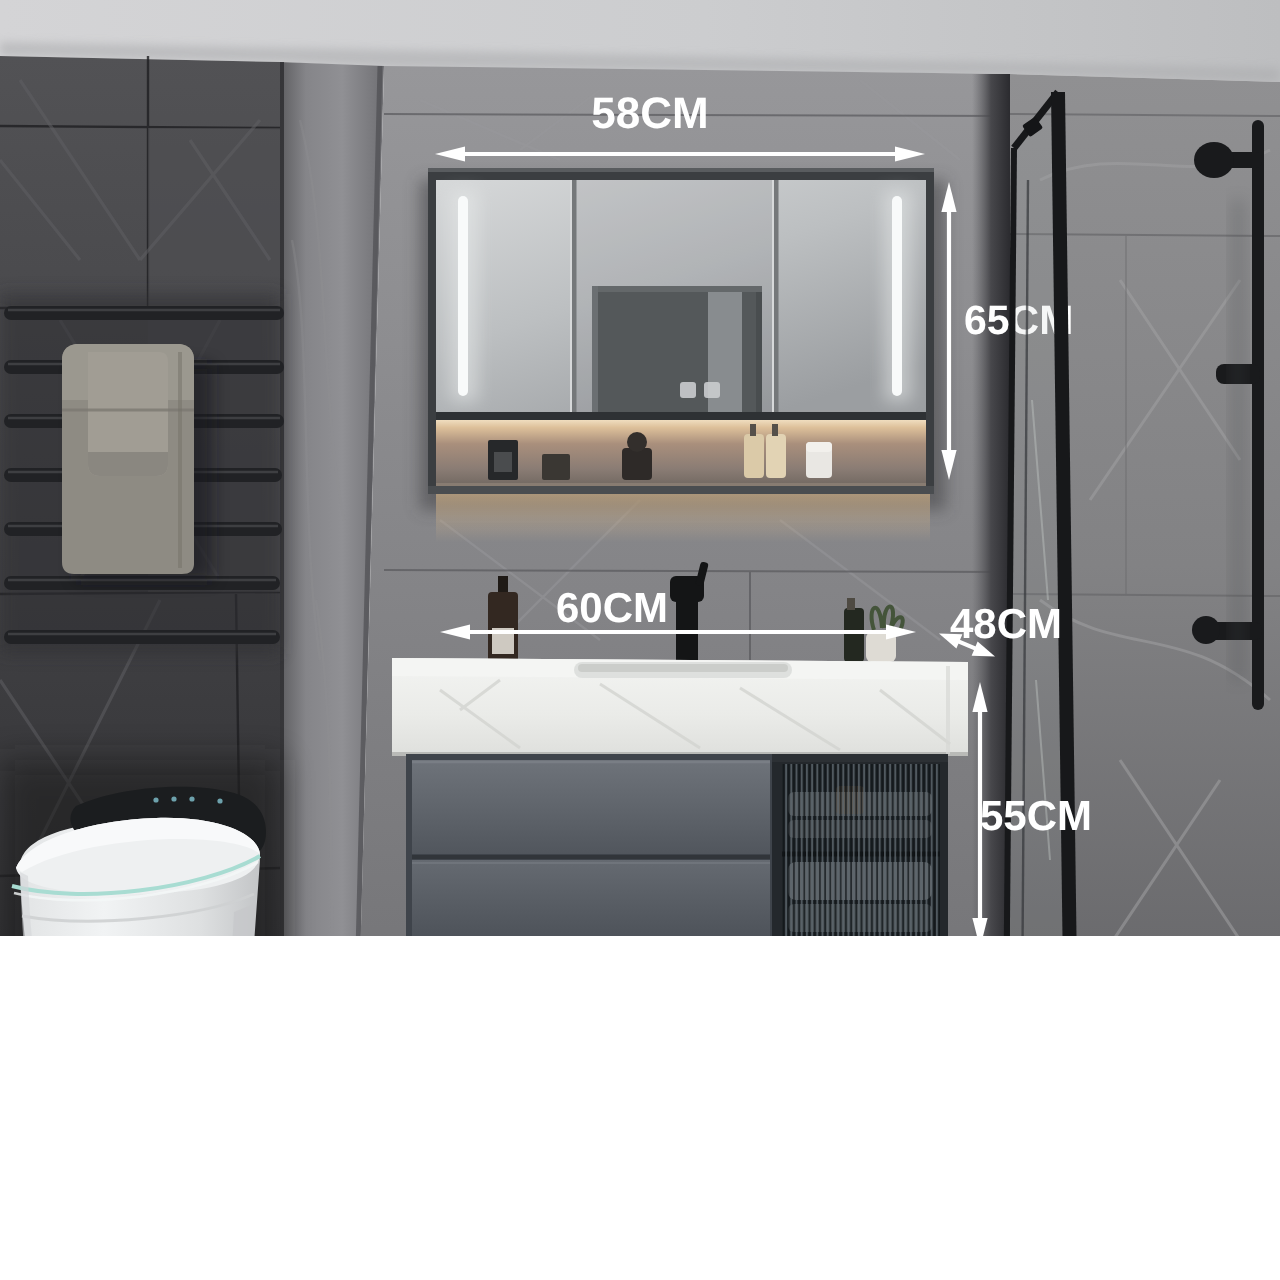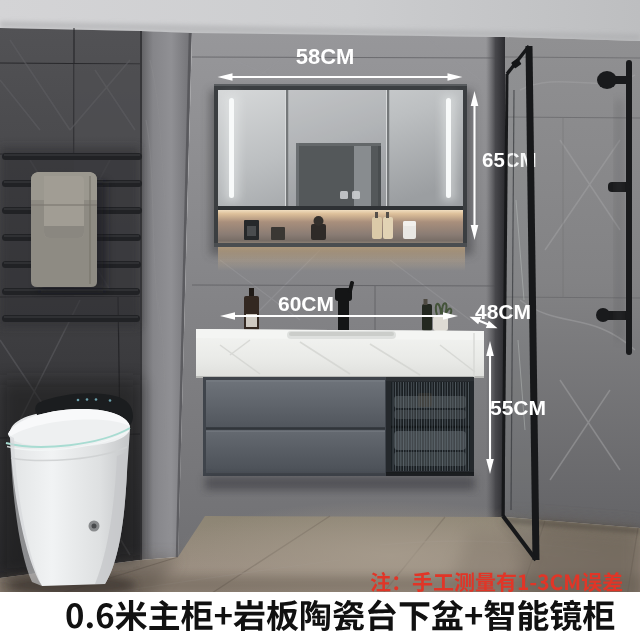--- a/index.html
+++ b/index.html
@@ -1,16 +1,16 @@
 <!DOCTYPE html>
 <html><head>
 <meta charset="utf-8">
 <style>
 html,body{margin:0;padding:0;background:#fff;}
-#scene{width:640px;height:640px;position:relative;overflow:hidden;font-family:"Liberation Sans",sans-serif;}
+#scene{width:640px;height:468px;position:relative;overflow:hidden;font-family:"Liberation Sans",sans-serif;}
 </style>
 </head>
 <body>
 <div id="scene">
 <svg width="640" height="640" viewBox="0 0 640 640" xmlns="http://www.w3.org/2000/svg" font-family="Liberation Sans, sans-serif">
 <defs>
 <linearGradient id="gCeil" x1="0" y1="0" x2="1" y2="0">
  <stop offset="0" stop-color="#d4d4d6"></stop>
           <stop offset="0.55" stop-color="#cccdcf"></stop>
           <stop offset="1" stop-color="#bdbec0"></stop>

